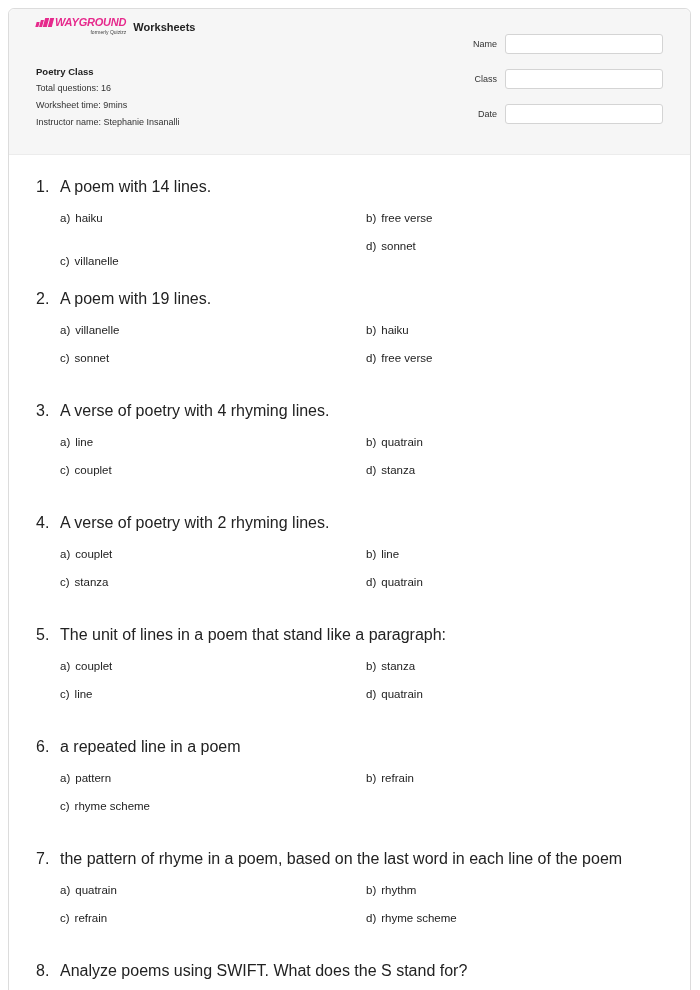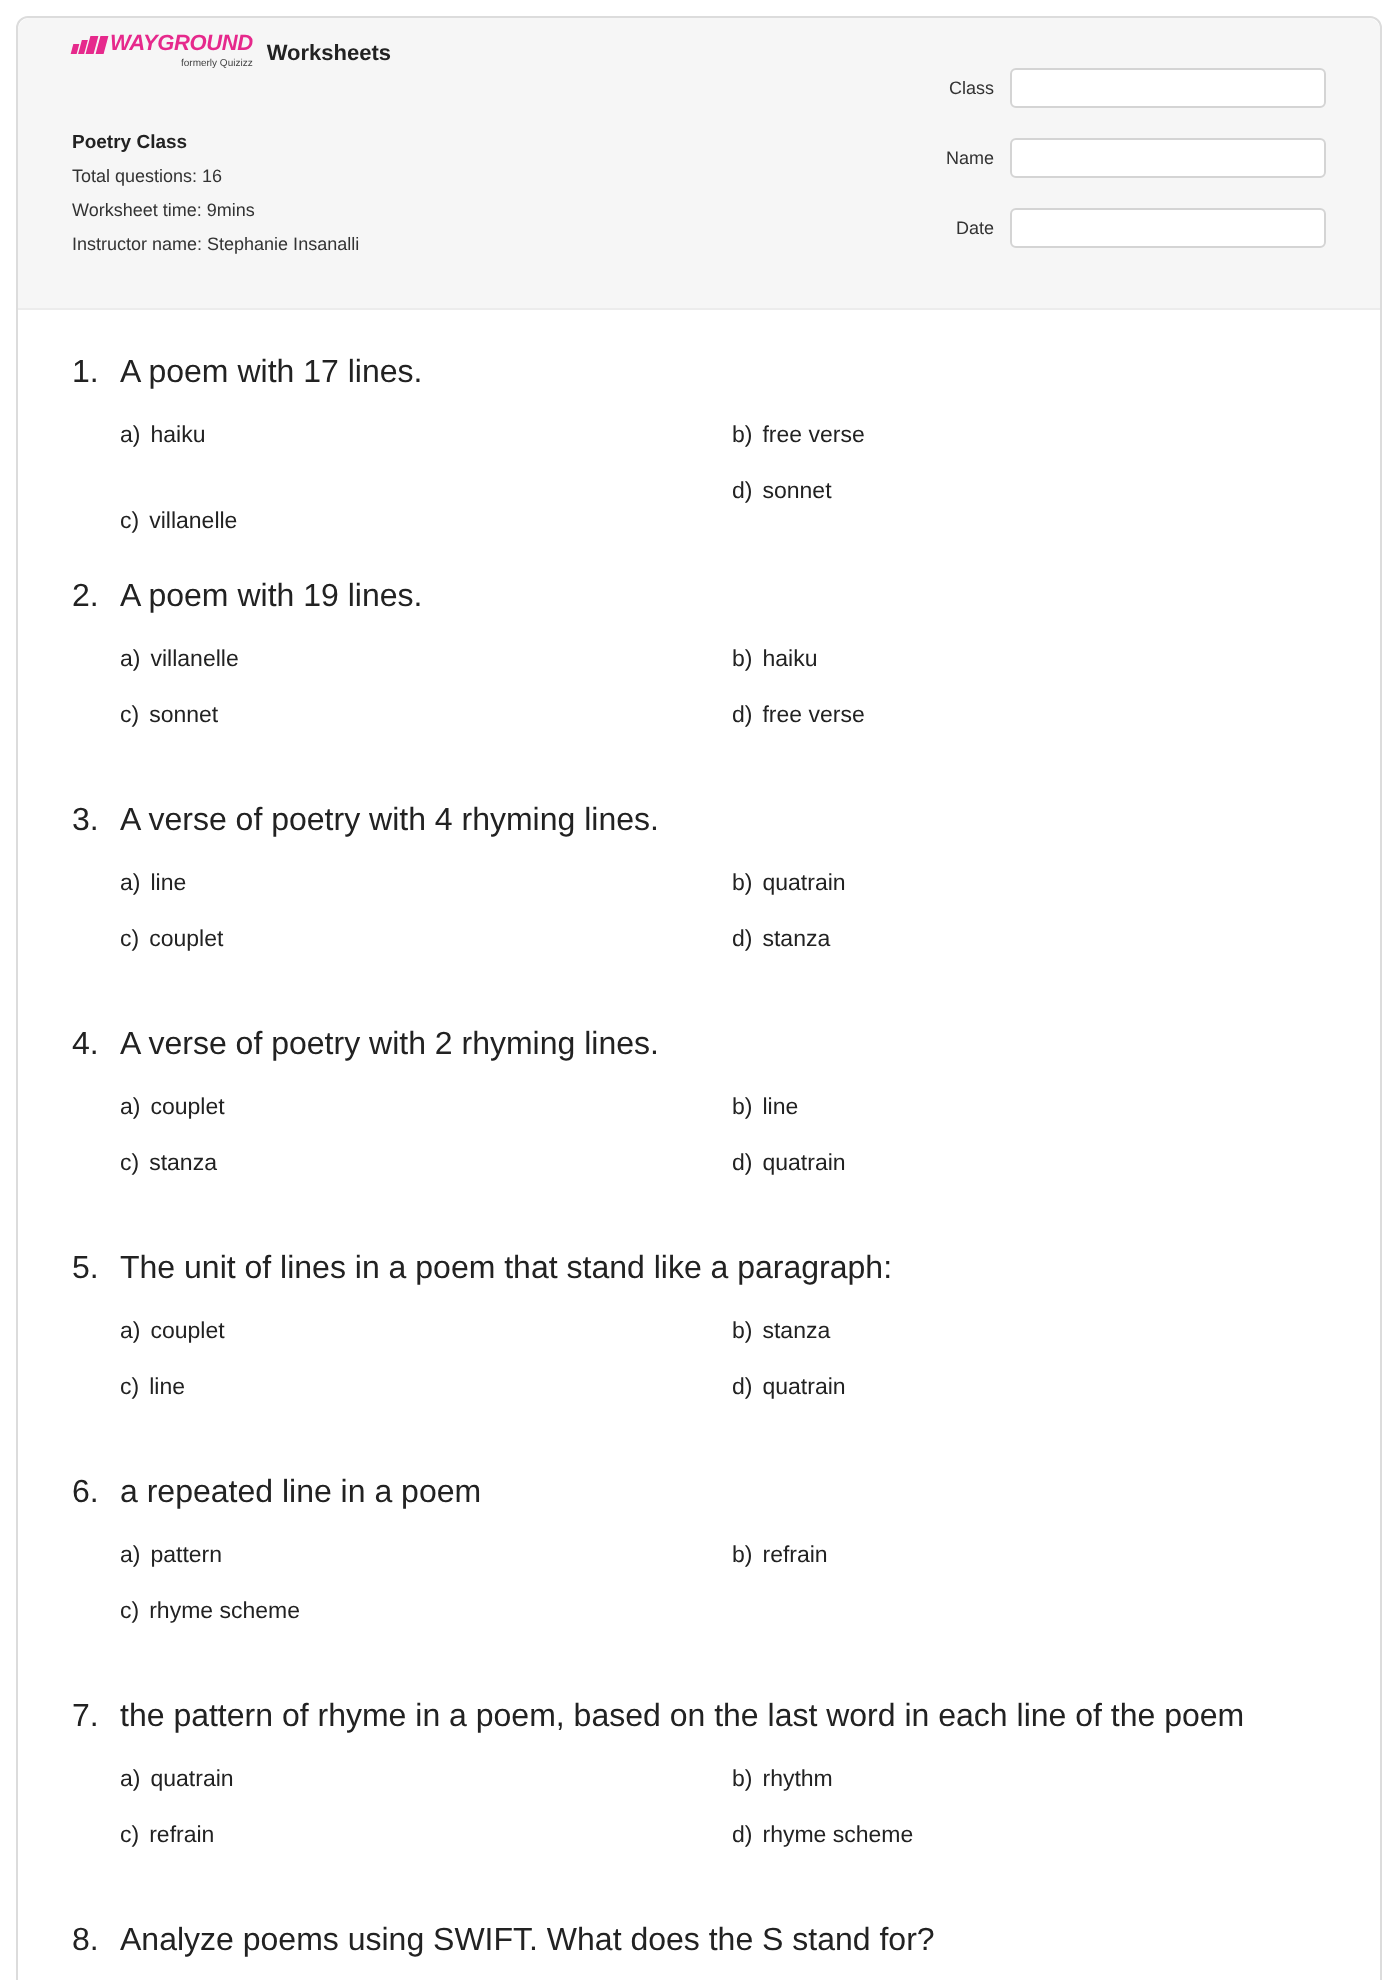--- a/index.html
+++ b/index.html
@@ -82,39 +82,39 @@
 
     <div class="meta">
       <div class="title">Poetry Class</div>
       <div>Total questions: 16</div>
       <div>Worksheet time: 9mins</div>
       <div>Instructor name: Stephanie Insanalli</div>
     </div>
 
     <div class="fields">
       <div class="field-row">
-        <label>Class</label>
+        <label>Name</label>
         <input type="text" value="" style="">
       </div>
       <div class="field-row">
-        <label>Name</label>
+        <label>Class</label>
         <input type="text" value="" style="">
       </div>
       <div class="field-row">
         <label>Date</label>
         <input type="text" value="" style="">
       </div>
     </div>
   </div>
 
   <div class="questions">
 
     <div class="q" style="position:absolute;top:24px;width:100%">
       <span class="q-num">1.</span>
-      <span class="q-text">A poem with 17 lines.</span>
+      <span class="q-text">A poem with 14 lines.</span>
       <div class="opt" style="left:51px;top:34px"><span class="lbl">a)</span><span>haiku</span></div>
       <div class="opt" style="left:357px;top:34px"><span class="lbl">b)</span><span>free verse</span></div>
       <div class="opt" style="left:51px;top:77px"><span class="lbl">c)</span><span>villanelle</span></div>
       <div class="opt" style="left:357px;top:62px"><span class="lbl">d)</span><span>sonnet</span></div>
     </div>
 
     <div class="q" style="position:absolute;top:136px;width:100%">
       <span class="q-num">2.</span>
       <span class="q-text">A poem with 19 lines.</span>
       <div class="opt" style="left:51px;top:34px"><span class="lbl">a)</span><span>villanelle</span></div>

